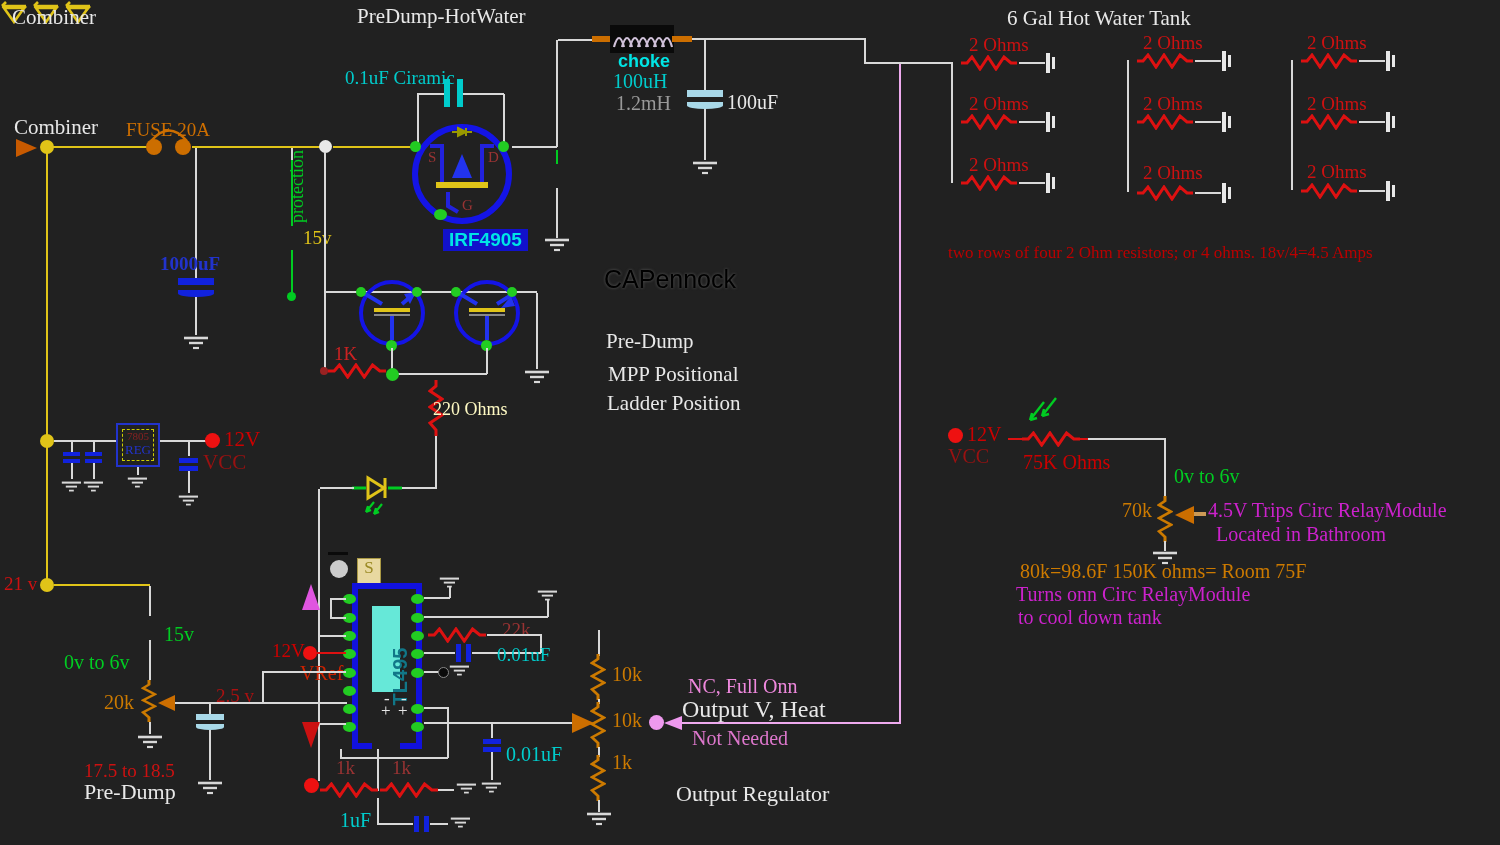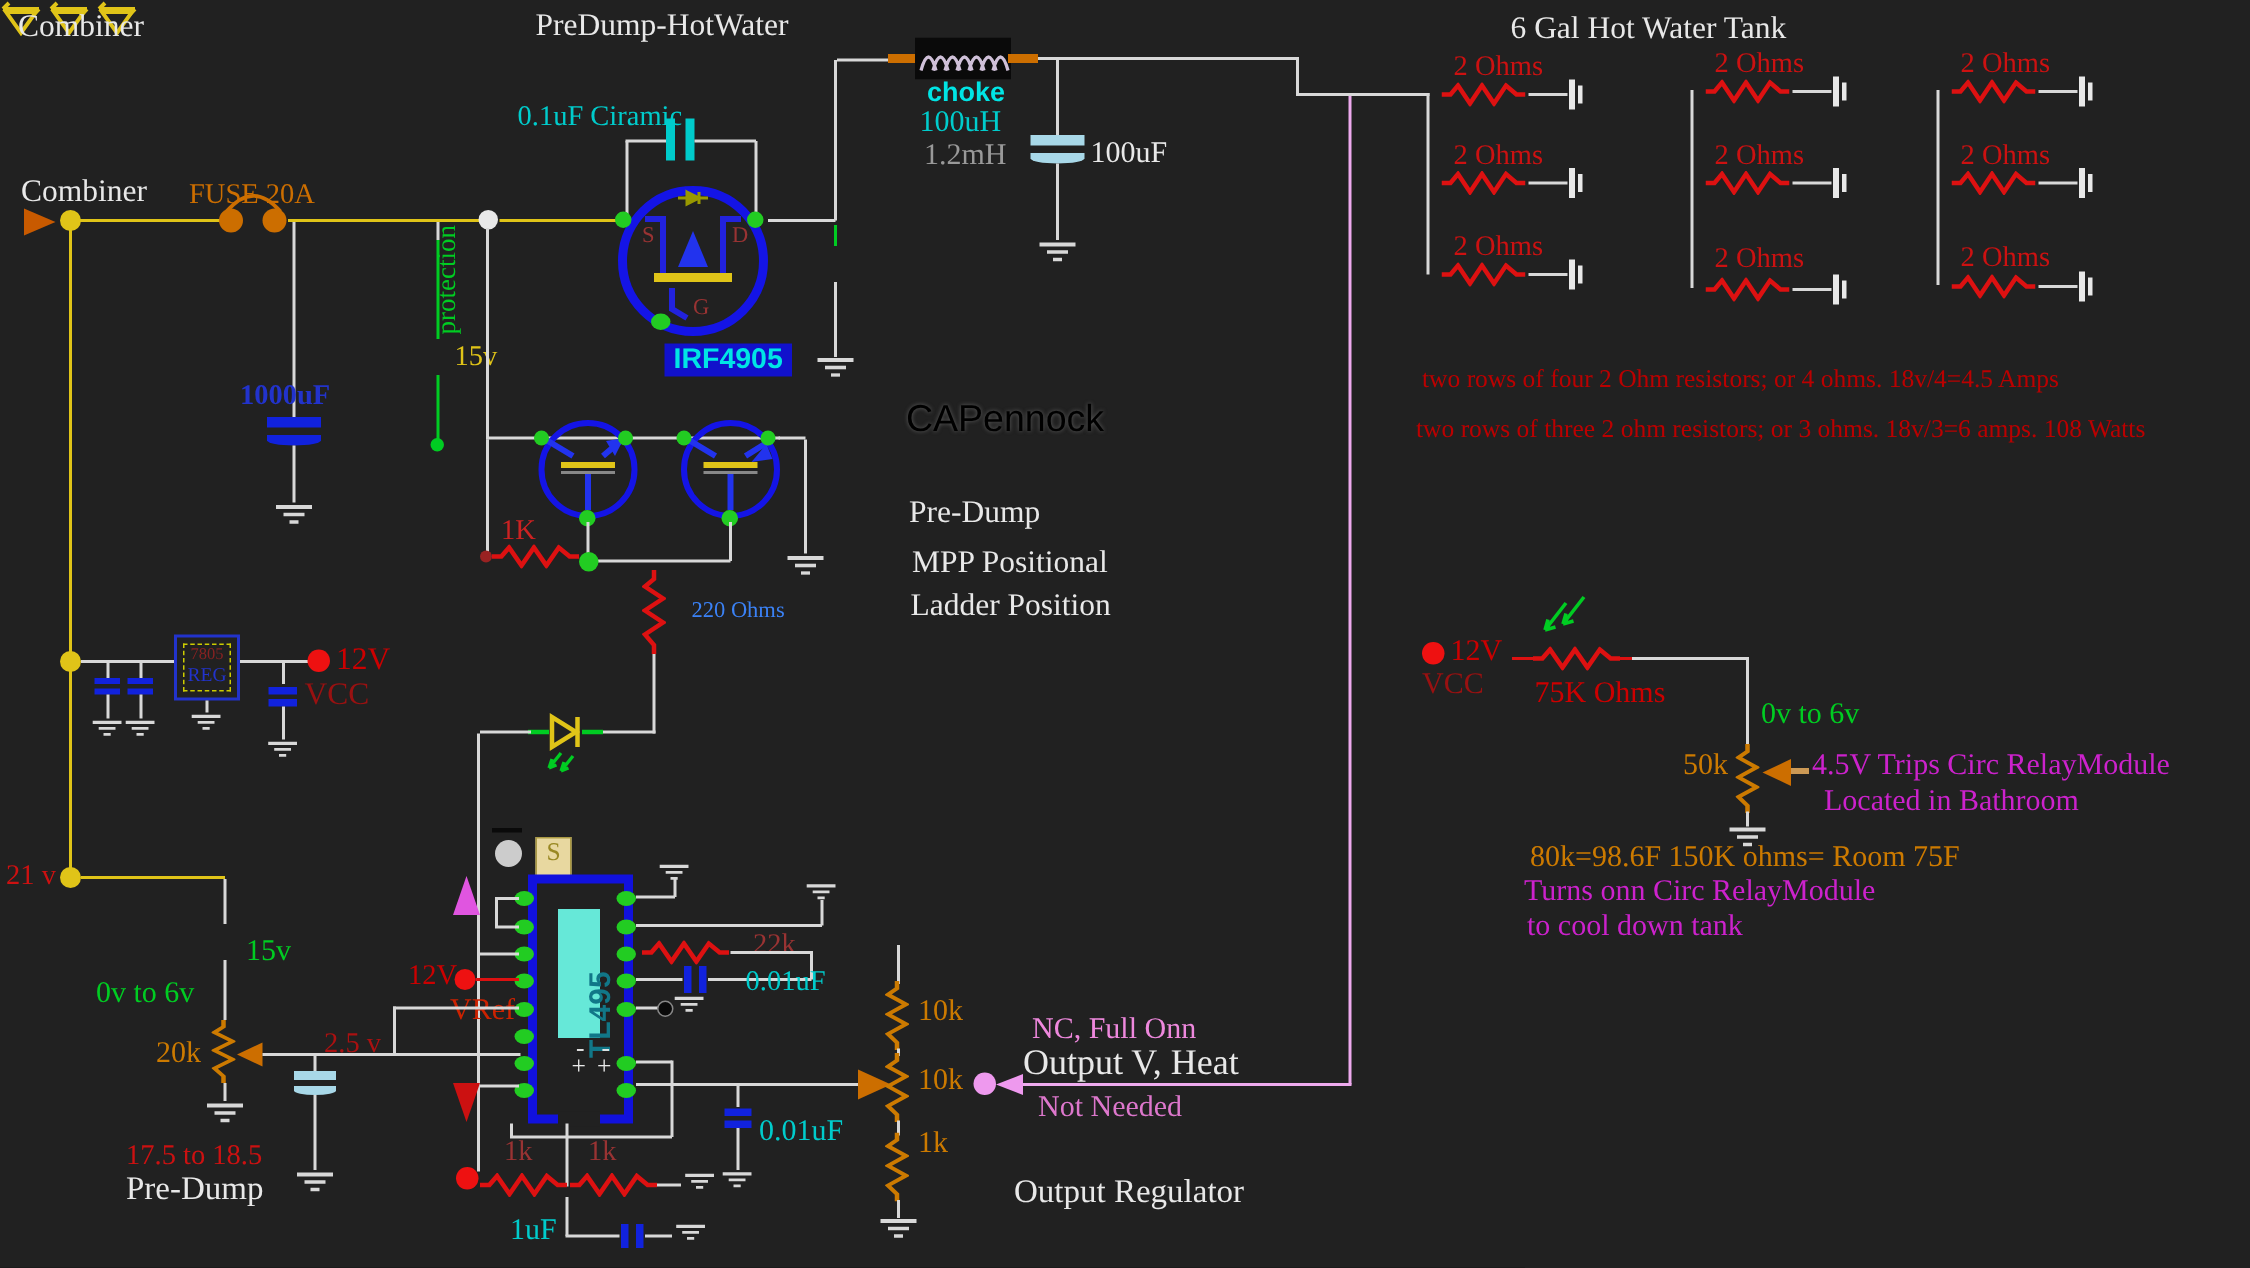--- a/index.html
+++ b/index.html
@@ -230,21 +230,20 @@
         <polyline points="0,8 6,8 11,2 19,14 27,2 35,14 43,2 50,8 56,8" fill="none" stroke="currentColor" stroke-width="3"></polyline>
       </svg></i>
   <i class="w h cw" style="left:1359px;top:190px;width:26px"></i>
   <i class="gbar" style="left: 1386px; top: 181px; width: 12px; height: 20px;">
       <i style="position:absolute;left:0;top:0;width:4px;height:20px;background:#e8e8e8"></i>
       <i style="position:absolute;left:6px;top:4px;width:3px;height:12px;background:#e8e8e8"></i>
     </i>
 
   
   <span class="t ser" style="left:948px;top:244px;font-size:17px;color:#bb0000">two rows of four 2 Ohm resistors; or 4 ohms. 18v/4=4.5 Amps</span>
-  <span class="t ser" style="left:944px;top:277px;font-size:17px;color:#bb0000">two rows of three 2 ohm resistors; or 3 ohms. 18v/3=6 amps. 108 Watts</span>
 
   
   <span class="t san" style="left:604px;top:266px;font-size:25px;color:#000;text-shadow:0 0 3px rgba(130,130,130,.65)">CAPennock</span>
   <span class="t ser white" style="left:606px;top:330px;font-size:21px">Pre-Dump</span>
   <span class="t ser white" style="left:608px;top:363px;font-size:21px">MPP Positional</span>
   <span class="t ser white" style="left:607px;top:392px;font-size:21px">Ladder Position</span>
 
   
   <i class="w v cw" style="left:324px;top:152px;height:141px"></i>
   <i class="w h cw" style="left:324px;top:291px;width:196px"></i>
@@ -287,21 +286,21 @@
   <span class="t ser" style="left:334px;top:344px;font-size:19px;color:#cc2222">1K</span>
   <i class="dot" style="left:320px;top:367px;width:8px;height:8px;background:#992222"></i>
   <i class="zig red" style="left:328px;top:363px;width:58px;height:16px"><svg width="100%" height="100%" viewBox="0 0 56 16" preserveAspectRatio="none">
         <polyline points="0,8 6,8 11,2 19,14 27,2 35,14 43,2 50,8 56,8" fill="none" stroke="currentColor" stroke-width="3"></polyline>
       </svg></i>
 
   
   <i class="zig red vert" style="left:428px;top:380px;width:16px;height:56px"><svg width="100%" height="100%" viewBox="0 0 16 56" preserveAspectRatio="none">
         <polyline points="8,0 8,6 2,11 14,19 2,27 14,35 2,43 8,50 8,56" fill="none" stroke="currentColor" stroke-width="3"></polyline>
       </svg></i>
-  <span class="t ser" style="left:461px;top:400px;font-size:15px;color:#3b82f6">220 Ohms</span>
+  <span class="t ser" style="left:433px;top:400px;font-size:18px;color:#fef9c3">220 Ohms</span>
   <i class="w v cw" style="left:435px;top:436px;height:53px"></i>
   <i class="w h cw" style="left:400px;top:487px;width:37px"></i>
 
   
   <svg class="shape" style="left:352px;top:474px" width="50" height="52">
     <line x1="0" y1="14" x2="14" y2="14" stroke="#00cc22" stroke-width="3"></line>
     <line x1="36" y1="14" x2="50" y2="14" stroke="#00cc22" stroke-width="3"></line>
     <polygon points="16,4 16,24 32,14" fill="none" stroke="#e0c418" stroke-width="3"></polygon>
     <line x1="33" y1="4" x2="33" y2="24" stroke="#e0c418" stroke-width="3"></line>
     <path d="M30,30 L22,40 M22,40 L27,38 M22,40 L24,34" stroke="#00cc22" stroke-width="2.2" fill="none"></path>
@@ -561,21 +560,21 @@
     <path d="M34,2 L20,20 M20,20 L27,18 M20,20 L22,13" stroke="#00cc22" stroke-width="2.4" fill="none"></path>
     <path d="M22,6 L8,24 M8,24 L15,22 M8,24 L10,17" stroke="#00cc22" stroke-width="2.4" fill="none"></path>
   </svg>
   <span class="t ser" style="left:1023px;top:452px;font-size:20px;color:#cc0000">75K Ohms</span>
   <i class="w h cw" style="left:1088px;top:438px;width:78px"></i>
   <i class="w v cw" style="left:1164px;top:440px;height:56px"></i>
   <span class="t ser grn" style="left:1174px;top:466px;font-size:20px">0v to 6v</span>
   <i class="zig org vert" style="left:1157px;top:496px;width:16px;height:46px"><svg width="100%" height="100%" viewBox="0 0 16 56" preserveAspectRatio="none">
         <polyline points="8,0 8,6 2,11 14,19 2,27 14,35 2,43 8,50 8,56" fill="none" stroke="currentColor" stroke-width="3"></polyline>
       </svg></i>
-  <span class="t ser org" style="left:1122px;top:500px;font-size:20px">50k</span>
+  <span class="t ser org" style="left:1122px;top:500px;font-size:20px">70k</span>
   <i class="arr" style="left:1175px;top:506px;border-top:9px solid transparent;border-bottom:9px solid transparent;border-right:19px solid #cc6e00"></i>
   <i class="plate" style="left:1194px;top:512px;width:12px;height:4px;background:#cc9955"></i>
   <i class="w v cw" style="left:1164px;top:541px;height:10px"></i>
   <i class="gnd" style="left: 1152px; top: 551px; width: 26px; height: 16px;"><svg width="100%" height="100%" viewBox="0 0 26 16">
         <line x1="1" y1="2" x2="25" y2="2" stroke="currentColor" stroke-width="2.6"></line>
         <line x1="6" y1="7" x2="20" y2="7" stroke="currentColor" stroke-width="2.4"></line>
         <line x1="10" y1="12" x2="16" y2="12" stroke="currentColor" stroke-width="2.2"></line>
       </svg></i>
   <span class="t ser mag" style="left:1208px;top:500px;font-size:20px">4.5V  Trips Circ RelayModule</span>
   <span class="t ser mag" style="left:1216px;top:524px;font-size:20px">Located in Bathroom</span>

